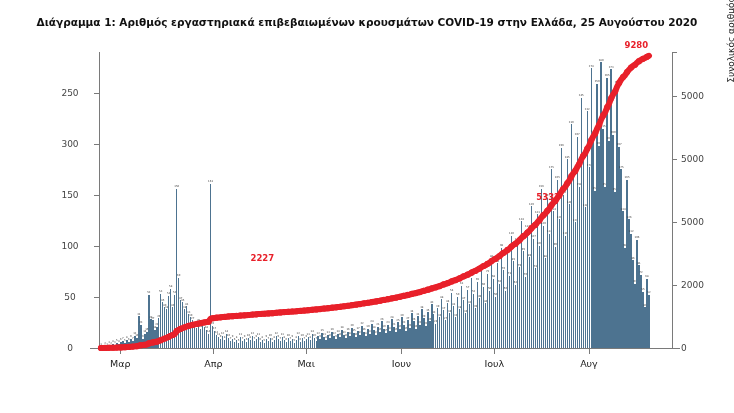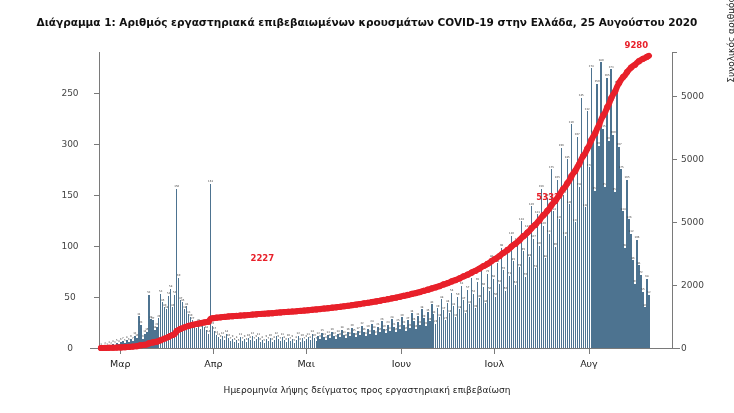--- a/index.html
+++ b/index.html
@@ -136,21 +136,20 @@
       <div class="ticklbl-bottom" style="left: 183.3px;">Απρ</div>
       <div class="tick-bottom" style="left: 306.25px;"></div>
       <div class="ticklbl-bottom" style="left: 276.25px;">Μαι</div>
       <div class="tick-bottom" style="left: 401.4px;"></div>
       <div class="ticklbl-bottom" style="left: 371.4px;">Ιουν</div>
       <div class="tick-bottom" style="left: 494.35px;"></div>
       <div class="ticklbl-bottom" style="left: 464.35px;">Ιουλ</div>
       <div class="tick-bottom" style="left: 588.95px;"></div>
       <div class="ticklbl-bottom" style="left: 558.95px;">Αυγ</div>
     </div>
-  <div class="axis-title-bottom">Ημερομηνία λήψης δείγματος προς εργαστηριακή επιβεβαίωση</div>
 
   <div class="plot">
     <div class="plot-bg"></div>
     <div class="bars" id="bars-layer">
         <div class="bar" style="left: 0.28px; width: 1.43px; height: 1.02px; background: rgb(77, 115, 144);"></div>
         <div class="barlbl" style="left: 1px; bottom: 1.52px;">1</div>
         <div class="bar" style="left: 2.27px; width: 1.43px; height: 0.6px; background: rgb(77, 115, 144);"></div>
         <div class="bar" style="left: 4.26px; width: 1.43px; height: 2.04px; background: rgb(77, 115, 144);"></div>
         <div class="barlbl" style="left: 4.98px; bottom: 2.54px;">2</div>
         <div class="bar" style="left: 6.26px; width: 1.43px; height: 1.02px; background: rgb(77, 115, 144);"></div>

